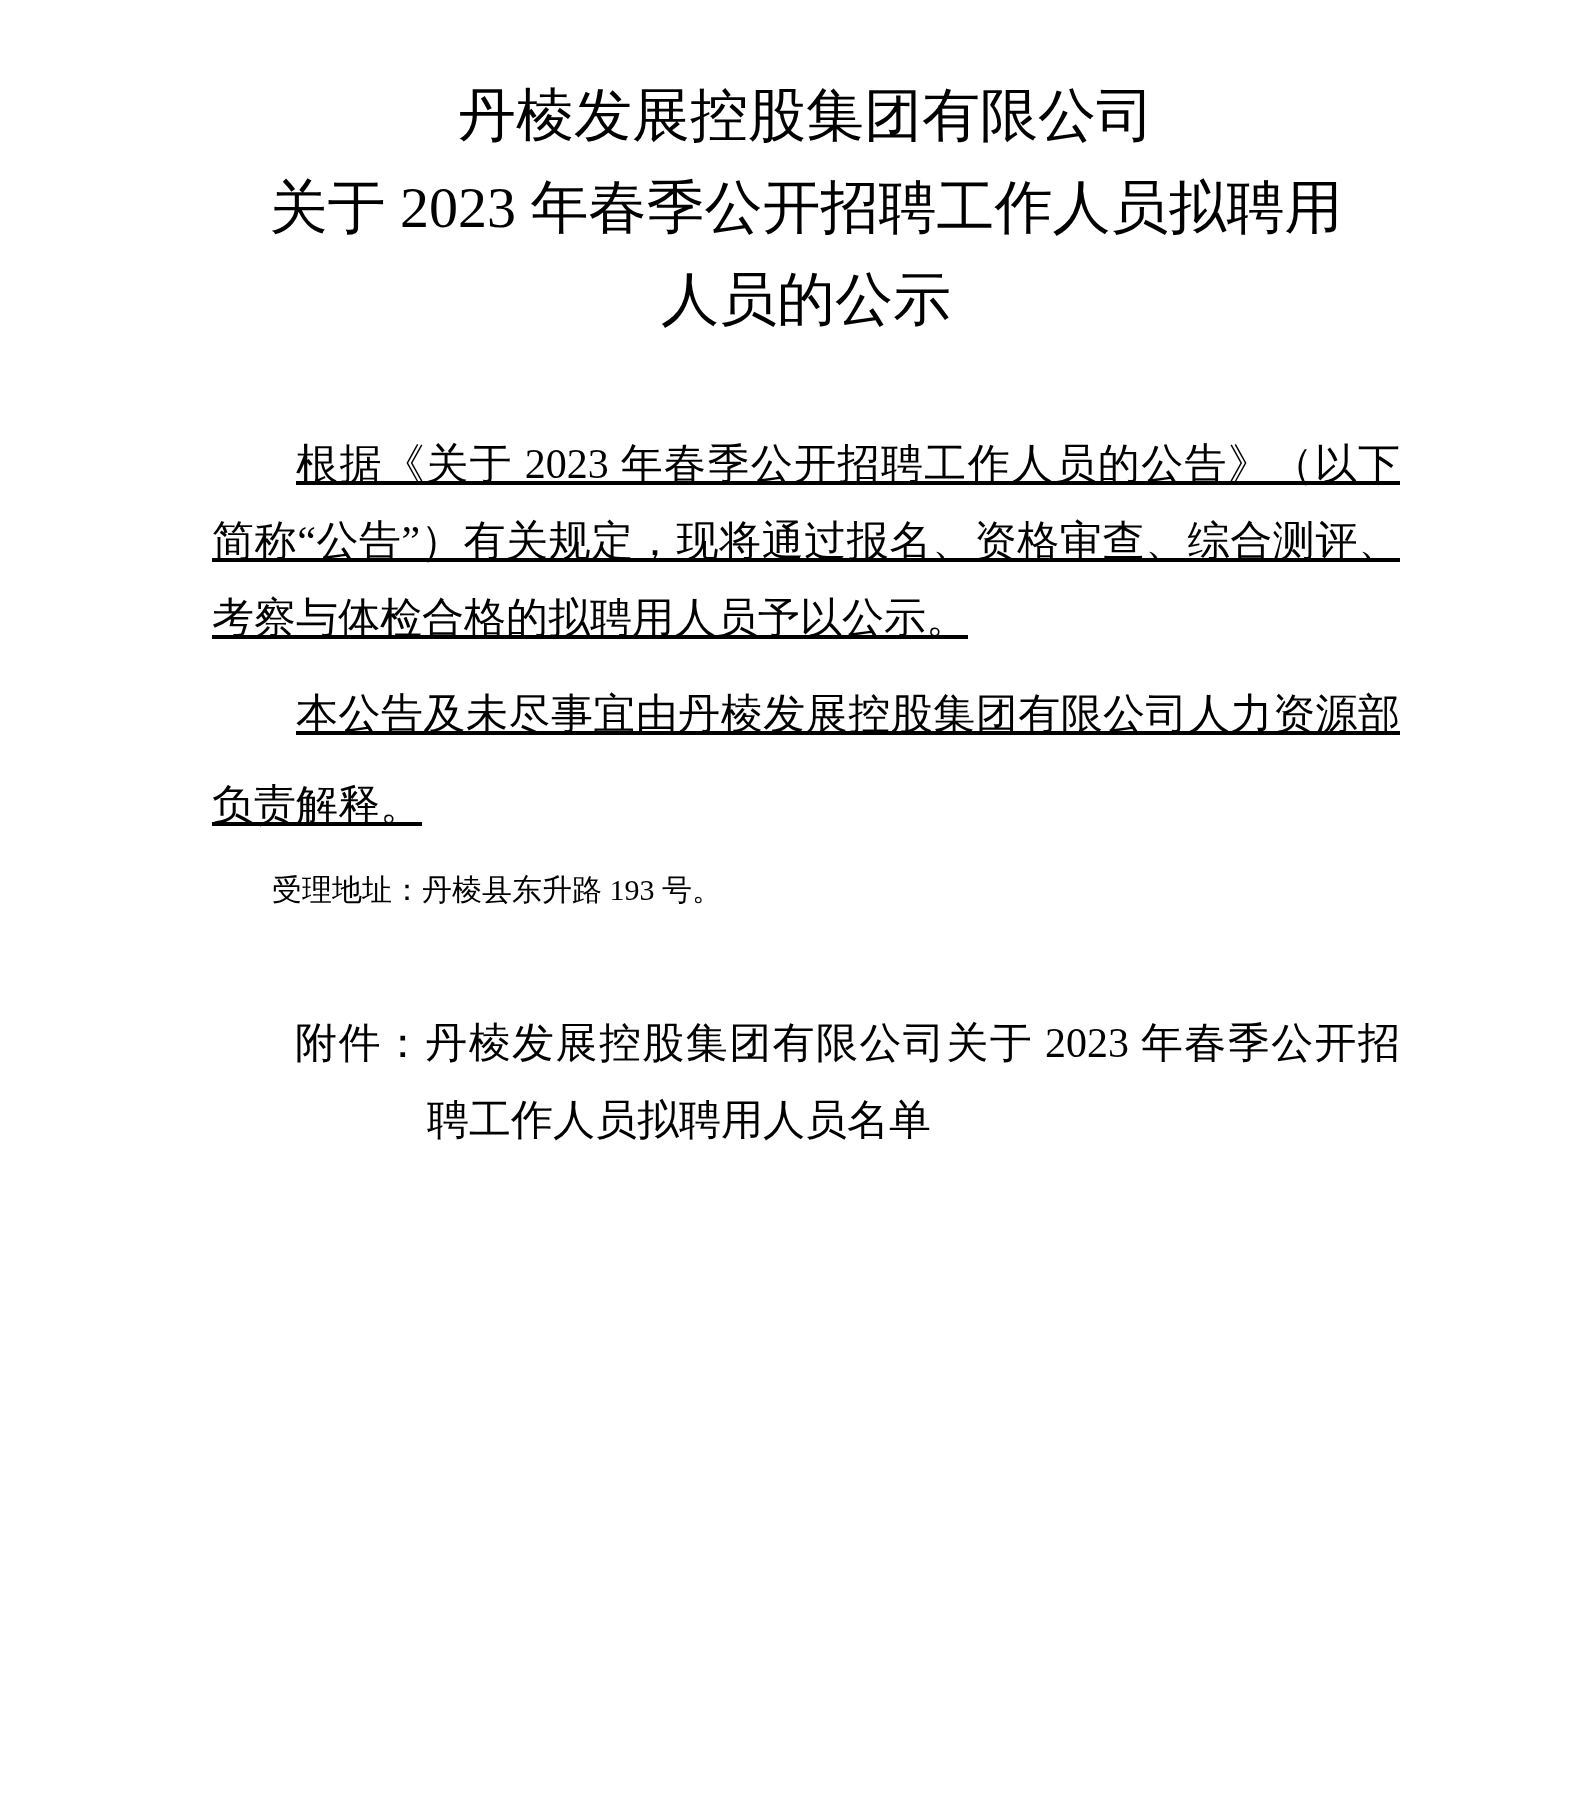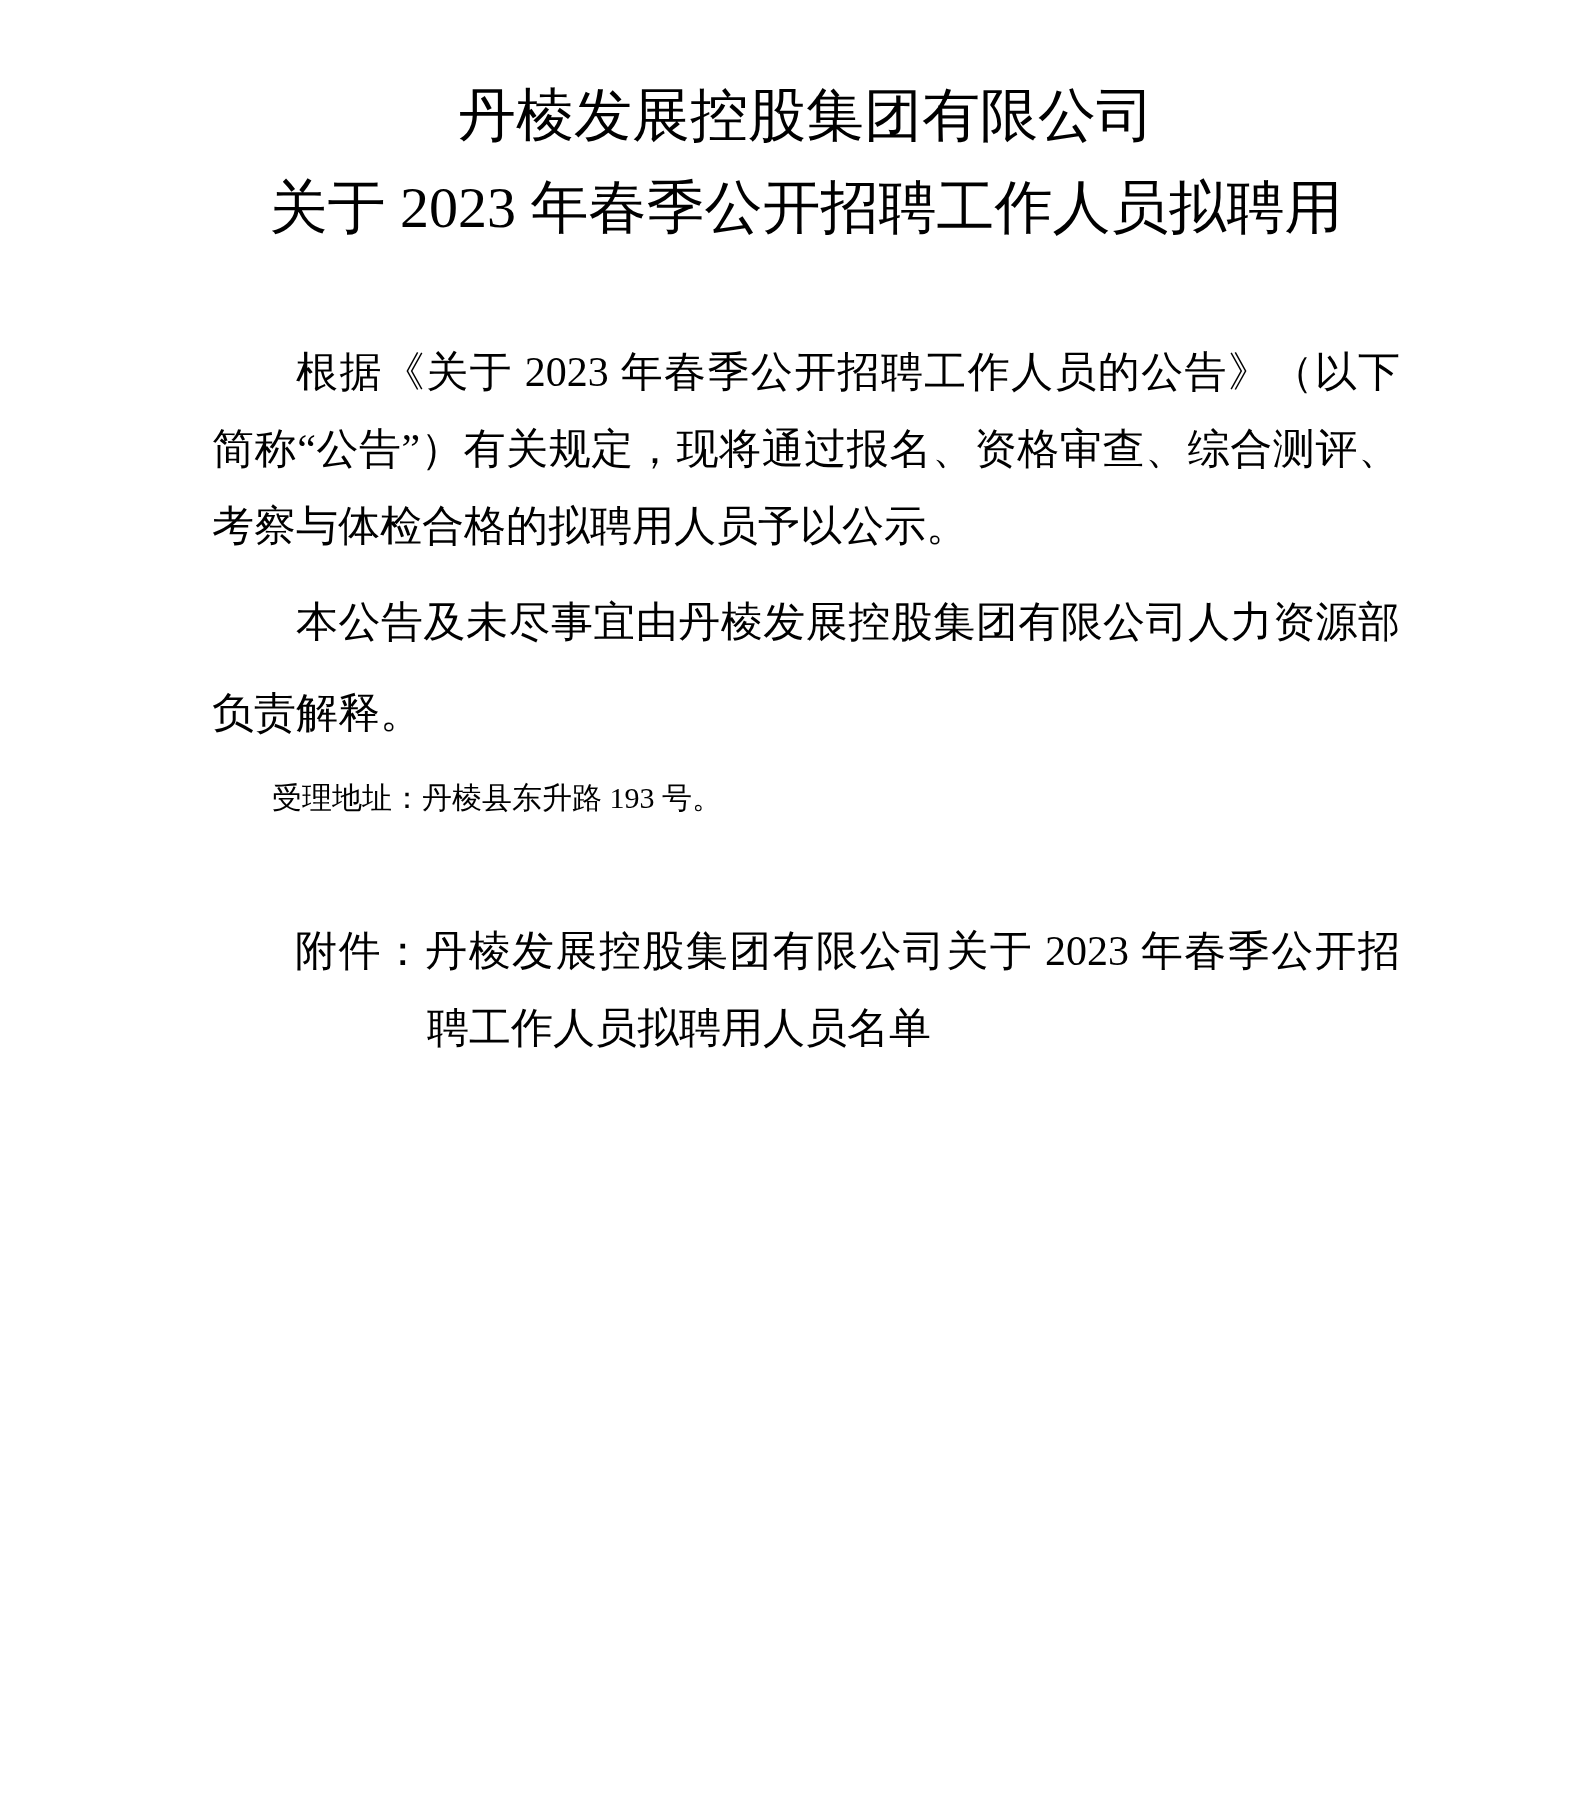--- a/index.html
+++ b/index.html
@@ -23,20 +23,21 @@
     line-height: 92px;
   }
   .title-line { white-space: nowrap; }
   .body-para {
     margin: 0;
     font-size: 42px;
     line-height: 77px;
     text-align: justify;
     text-justify: inter-character;
     text-indent: 2em;
+    text-decoration: underline;
   }
   .para-intro   { margin-top: 80px; }
   .para-period  { margin-top: 0; }
   .para-closing { margin-top: 12px; line-height: 91px; }
   .contact-line {
     margin: 0;
     font-size: 30px;
     line-height: 77px;
     text-indent: 2em;
     white-space: nowrap;
@@ -53,20 +54,21 @@
 </style>
 </head>
 <body>
 
 <div class="page">
   <div class="content">
 
     <div class="title">
       <div class="title-line">丹棱发展控股集团有限公司</div>
       <div class="title-line">关于 2023 年春季公开招聘工作人员拟聘用</div>
+      <div class="title-line">人员的公示</div>
     </div>
 
     <p class="body-para para-intro">根据《关于 2023 年春季公开招聘工作人员的公告》（以下简称“公告”）有关规定，现将通过报名、资格审查、综合测评、考察与体检合格的拟聘用人员予以公示。</p>
 
 
     <p class="body-para para-closing">本公告及未尽事宜由丹棱发展控股集团有限公司人力资源部负责解释。</p>
 
     <p class="contact-line">
       <span>受理地址：</span><span>丹棱县东升路 193 号。</span>
     </p>

